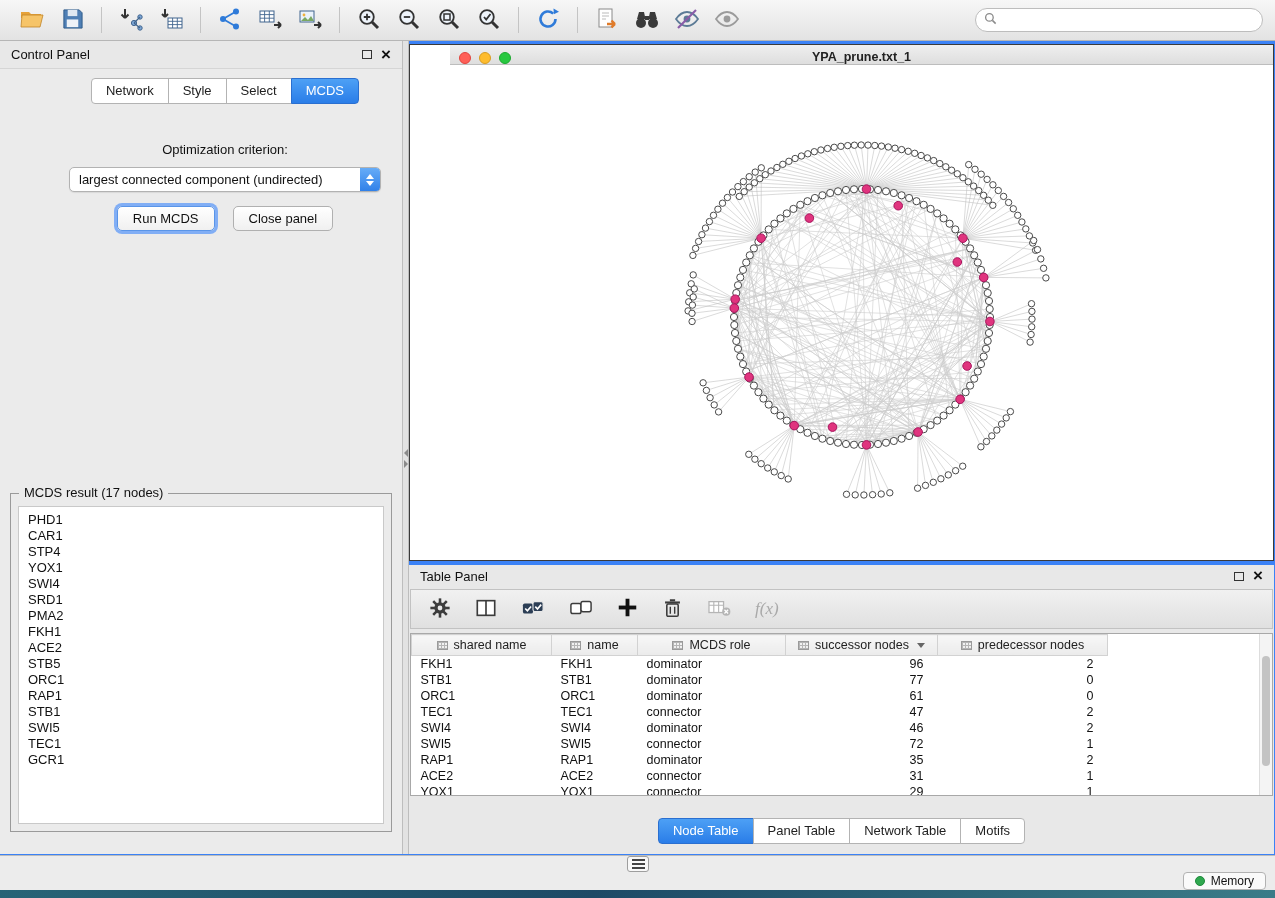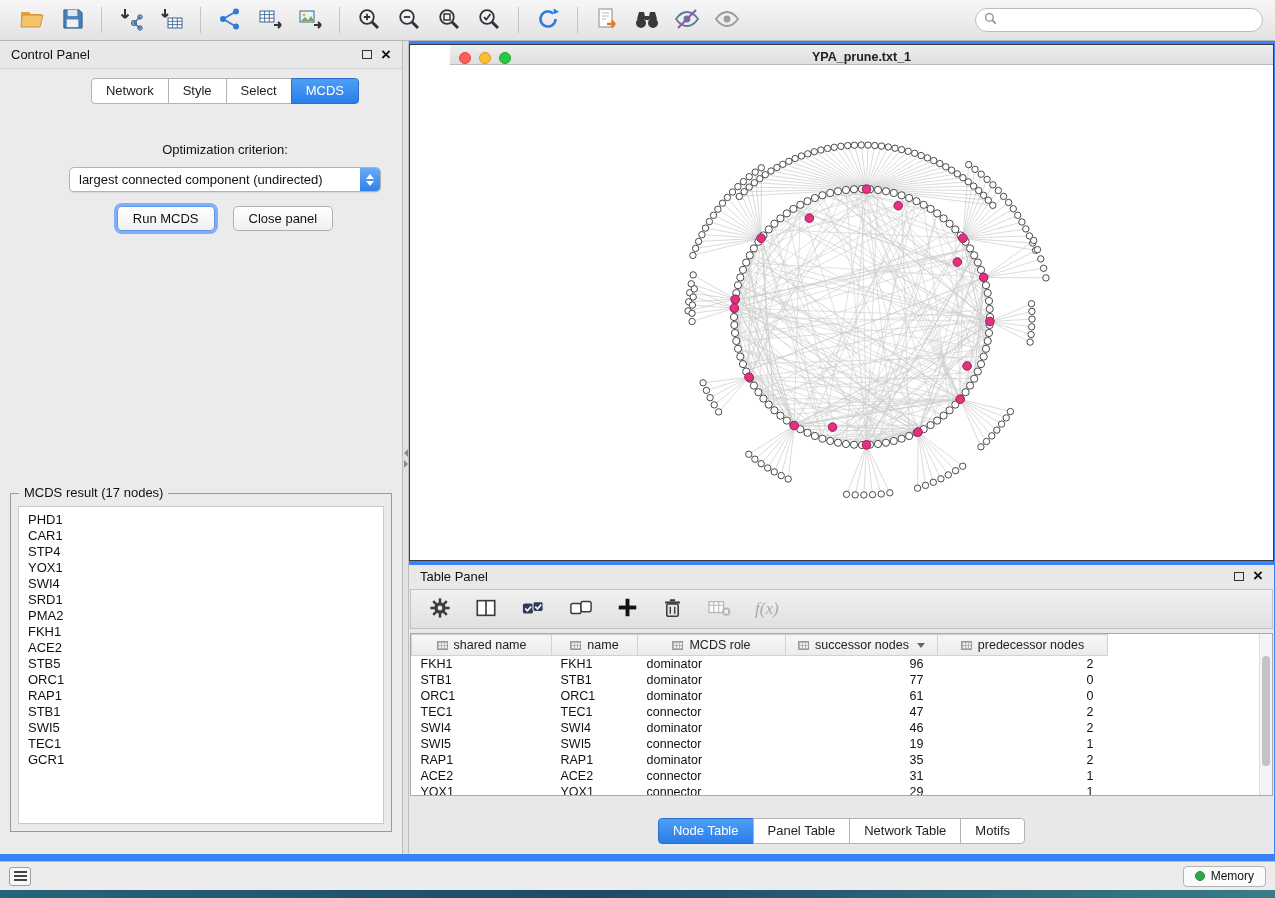--- a/index.html
+++ b/index.html
@@ -83,22 +83,22 @@
              background-image:linear-gradient(#b5b5b5 1px,transparent 1px),linear-gradient(90deg,#b5b5b5 1px,transparent 1px);
              background-size:3px 3px; flex:none; }
   .hdr-caret { width:0; height:0; border-left:4px solid transparent; border-right:4px solid transparent; border-top:5px solid #666; margin-left:2px; }
   .node-table td { height:16px; padding:0 9px; white-space:nowrap; overflow:hidden; color:#111; }
   .node-table td.num { text-align:right; padding-right:14px; }
   .v-scrollbar { position:absolute; right:0; top:0; bottom:0; width:13px; background:#f4f4f4; border-left:1px solid #ddd; }
   .v-thumb { position:absolute; left:2px; right:2px; top:22px; height:110px; background:#c3c3c3; border-radius:5px; }
   .tp-tabs { position:absolute; left:0; right:0; bottom:10px; display:flex; justify-content:center; }
 
   
-  .status-bar { position:absolute; left:0; right:0; bottom:0; height:29px; background:#ececec;
-                border-top:1px solid #bcbcbc; display:flex; align-items:center; padding:0 9px; }
+  .status-bar { position:absolute; left:0; right:0; bottom:0; height:35px; background:#ececec;
+                border-top:1px solid #bcbcbc; display:flex; align-items:center; padding:0 9px;flex-direction:column; }
   .status-menu-btn { width:22px; height:19px; border:1px solid #9e9e9e; border-radius:3px; background:#f8f8f8;
                      display:flex; flex-direction:column; justify-content:center; gap:2px; padding:0 4px; }
   .status-menu-btn i { display:block; height:1.5px; background:#444; }
   .memory-btn { margin-left:auto; display:flex; align-items:center; gap:6px; height:21px; padding:0 11px;
                 background:#fafafa; border:1px solid #b2b2b2; border-radius:4px; font-size:12px; }
   .mem-dot { width:10px; height:10px; border-radius:50%; background:#2fa84f; border:1px solid #1f8a3c; }
 </style>
 </head>
 <body>
 
@@ -1157,21 +1157,21 @@
               <td>SWI4</td>
               <td>dominator</td>
               <td class="num">46</td>
               <td class="num">2</td>
             </tr>
 
             <tr>
               <td>SWI5</td>
               <td>SWI5</td>
               <td>connector</td>
-              <td class="num">19</td>
+              <td class="num">72</td>
               <td class="num">1</td>
             </tr>
 
             <tr>
               <td>RAP1</td>
               <td>RAP1</td>
               <td>dominator</td>
               <td class="num">35</td>
               <td class="num">2</td>
             </tr>

